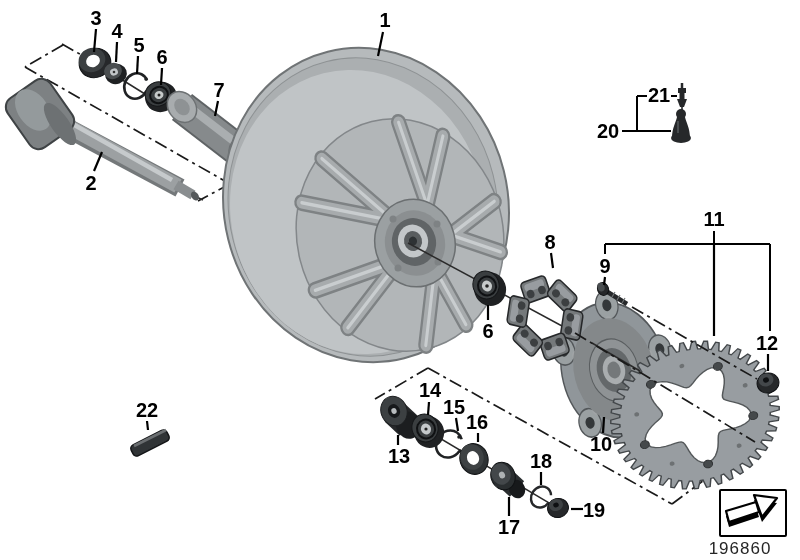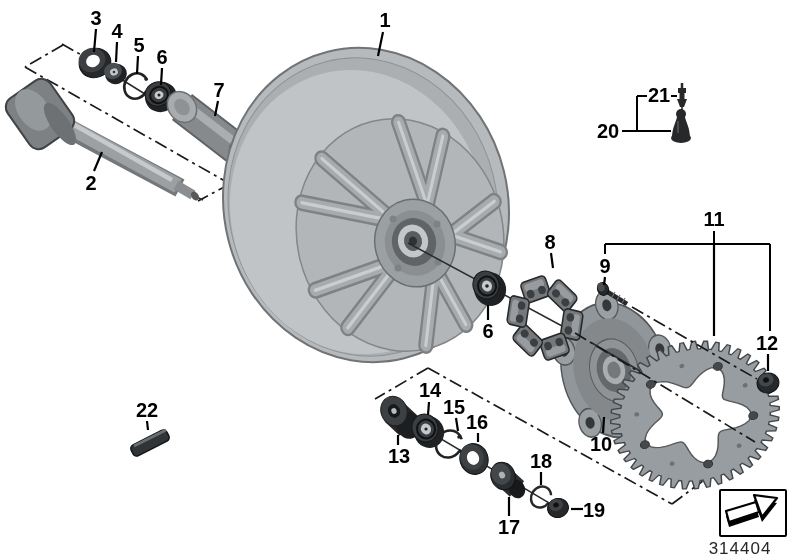--- a/index.html
+++ b/index.html
@@ -375,14 +375,14 @@
 <div class="logo-box">
   <svg width="62" height="42" viewBox="0 0 62 42">
     <g transform="translate(0,5)">
       <polygon points="56,7 33,4 41,26" fill="#000"></polygon>
       <polygon points="5,20 35,11 38,21 8,31" fill="#000"></polygon>
     </g>
     <polygon points="5,20 35,11 38,21 8,31" fill="#fff" stroke="#000" stroke-width="2.2" stroke-linejoin="round"></polygon>
     <polygon points="56,7 33,4 41,26" fill="#fff" stroke="#000" stroke-width="2.2" stroke-linejoin="round"></polygon>
   </svg>
 </div>
-<div class="footer-number">314404</div>
+<div class="footer-number">196860</div>
 </div>
 
 </body></html>

